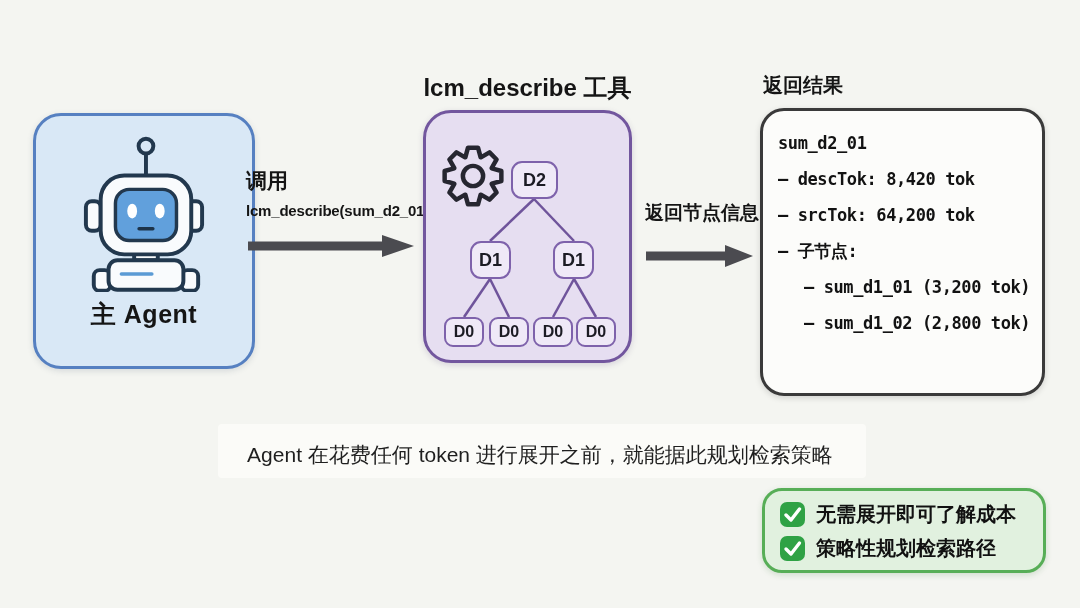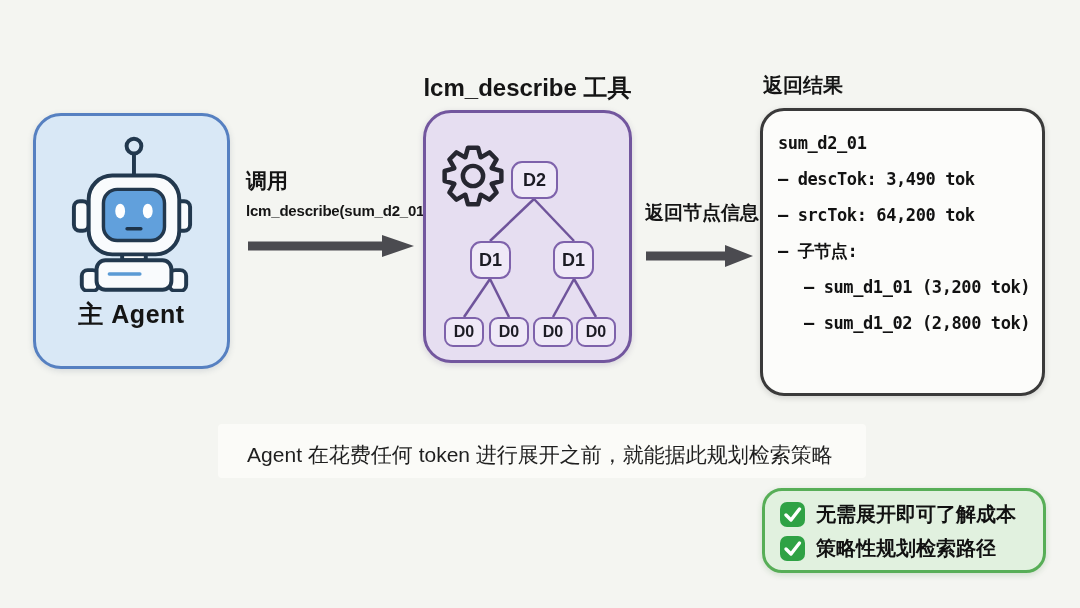--- a/index.html
+++ b/index.html
@@ -7,21 +7,21 @@
   body {
     font-family: "Liberation Sans", "DejaVu Sans", sans-serif;
     background: #f4f5f1;
     color: #151515;
     overflow: hidden;
   }
   #stage { position: relative; width: 1080px; height: 608px; }
 
   
   .agent-box {
-    position: absolute; left: 33px; top: 113px; width: 197px; height: 256px;
+    position: absolute; left: 33px; top: 113px; width: 222px; height: 256px;
     background: #d9e8f6; border: 3px solid #5680c1; border-radius: 28px;
     box-shadow: 0 2px 6px rgba(40,60,90,.15);
     display: flex; flex-direction: column; align-items: center; justify-content: flex-start;
   }
   .agent-box .robot { margin-top: 18px; }
   .agent-label { font-size: 25px; font-weight: 700; margin-top: 6px; letter-spacing: .5px; }
 
   
   .arrow-group { position: absolute; }
   .arrow-title { font-size: 21px; font-weight: 700; }
@@ -152,21 +152,21 @@
     <div class="arrow-label-2">返回节点信息</div>
     <svg class="arrow-svg" width="110" height="26" viewBox="0 0 110 26" style="margin-top:17px;">
       <line x1="1" y1="13" x2="84" y2="13" stroke="#4b4b50" stroke-width="9"></line>
       <polygon points="80,2 108,13 80,24" fill="#4b4b50"></polygon>
     </svg>
   </div>
 
   <div class="result-title">返回结果</div>
   <div class="result-box">
     <div class="r-line">sum_d2_01</div>
-    <div class="r-line">— descTok: 3,490 tok</div>
+    <div class="r-line">— descTok: 8,420 tok</div>
     <div class="r-line">— srcTok: 64,200 tok</div>
     <div class="r-line">— 子节点:</div>
     <div class="r-line indent">— sum_d1_01 (3,200 tok)</div>
     <div class="r-line indent">— sum_d1_02 (2,800 tok)</div>
   </div>
 
   <div class="caption-band"></div>
   <div class="caption">Agent 在花费任何 token 进行展开之前，就能据此规划检索策略</div>
 
   <div class="benefits-box">

